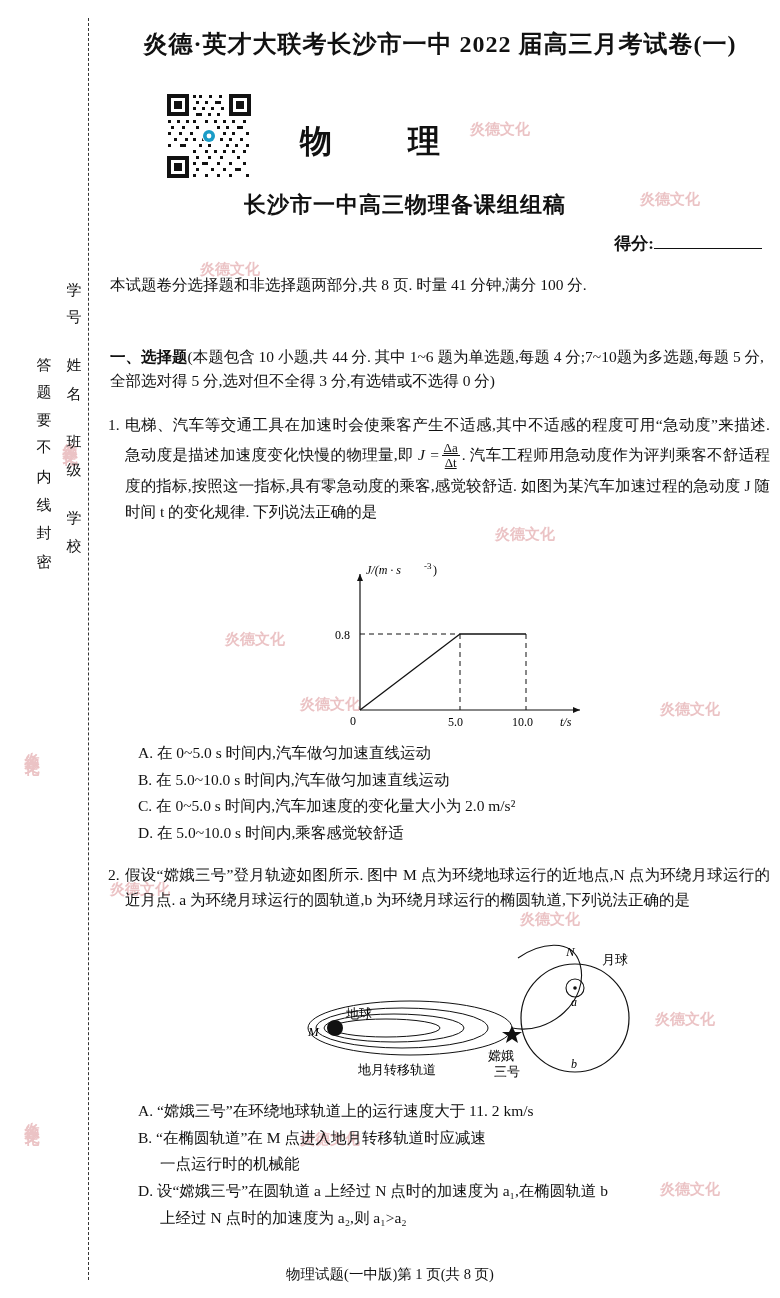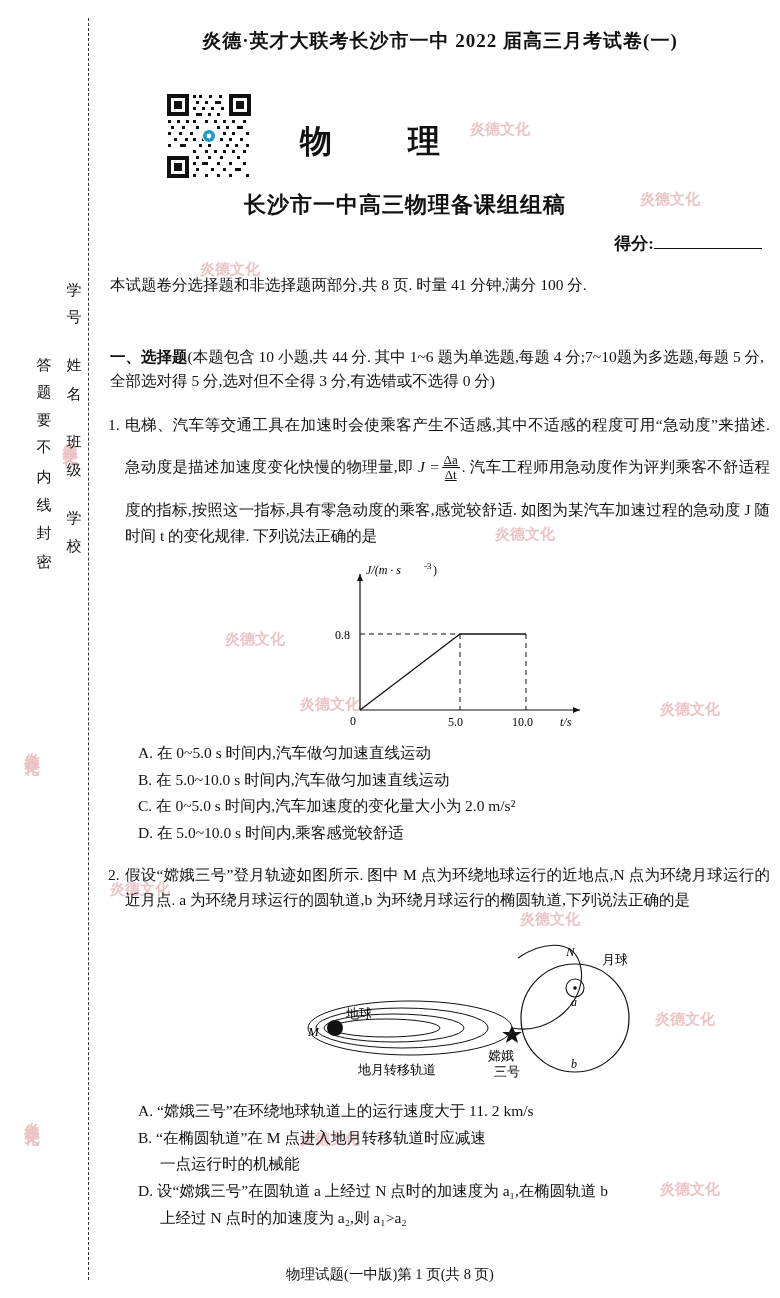--- a/index.html
+++ b/index.html
@@ -31,21 +31,21 @@
     color:#111;
     white-space:nowrap;
   }
   .vcol.inner { left:64px; }
   .vcol.outer { left:34px; }
 
   
   .title-main {
     position:absolute; left:110px; top:28px; width:660px;
     text-align:center;
-    font-size:19px;
+    font-size:24px;
     font-weight:bold;
     font-family:"Liberation Serif", serif;
     letter-spacing:1px;
     white-space:nowrap;
   }
   .qr {
     position:absolute; left:165px; top:92px; width:88px; height:88px;
   }
   .subject {
     position:absolute; left:300px; top:120px; width:330px;
@@ -77,21 +77,21 @@
   .sec-head b { font-weight:bold; }
 
   .q1 {
     position:absolute; left:110px; top:412px; width:660px;
     font-size:15.5px; line-height:1.62;
   }
   .q1 .num { position:absolute; left:-2px; }
   .q1 .body { display:block; padding-left:15px; text-align:justify; }
   .frac {
     display:inline-block; vertical-align:-0.55em; text-align:center;
-    font-size:13px; line-height:1.05; margin:16px 2px;text-decoration:underline;
+    font-size:13px; line-height:1.05; margin:4px 2px;text-decoration:underline;
   }
   .frac .top { display:block; border-bottom:1px solid #111; padding:0 2px; }
   .frac .bot { display:block; padding:0 2px; }
   em.it { font-family:"Liberation Serif", serif; font-style:italic; }
 
   
   .chart1 {
     position:absolute; left:330px; top:560px; width:270px; height:175px;
   }
   .opts {

